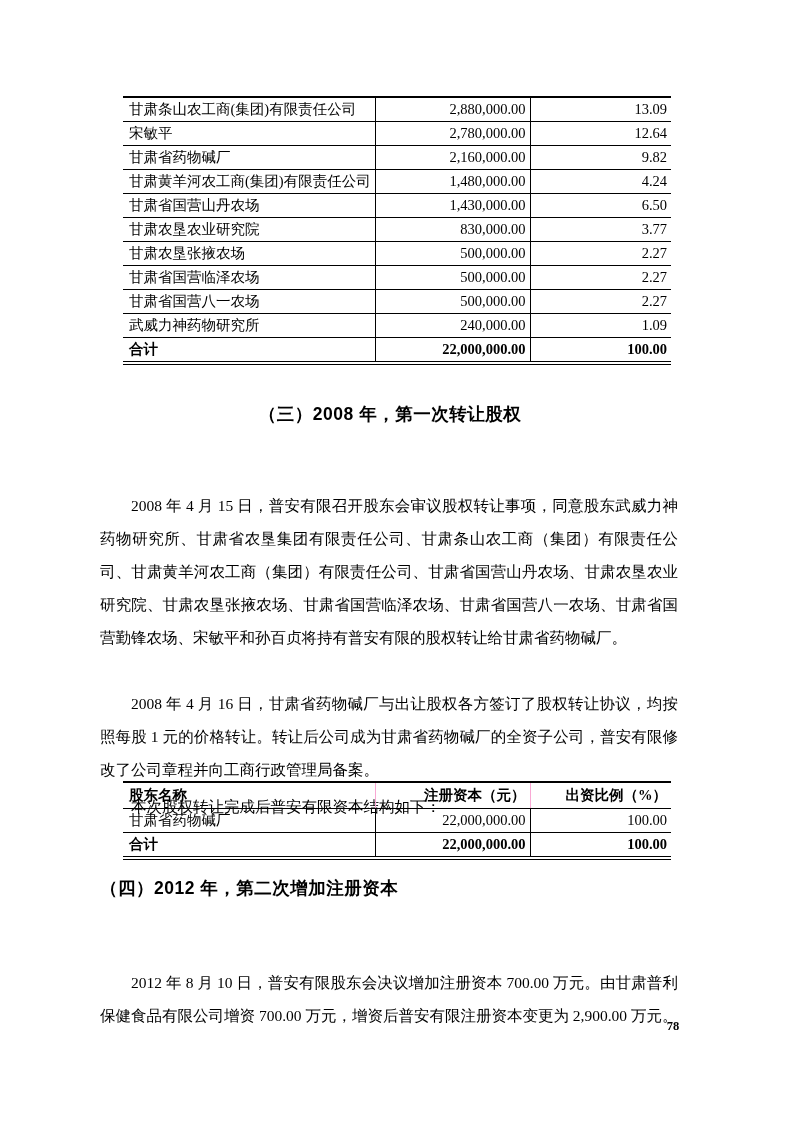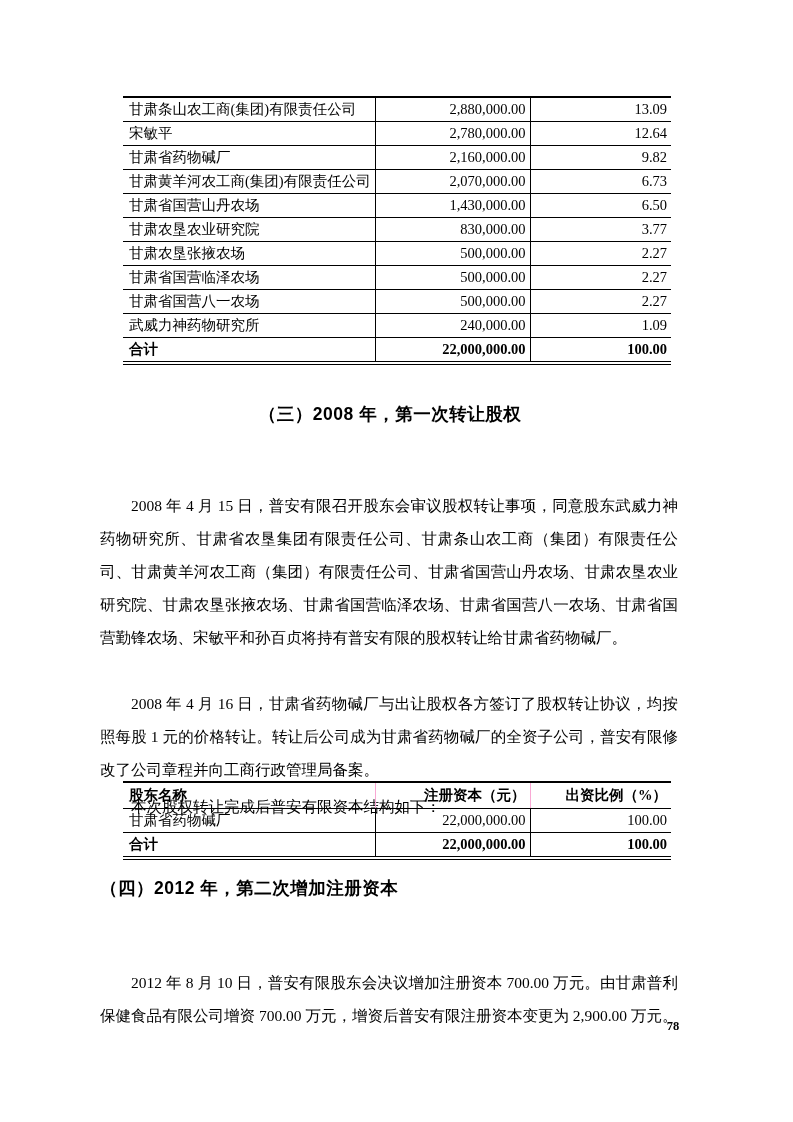--- a/index.html
+++ b/index.html
@@ -106,22 +106,22 @@
     <td class="c2">2,780,000.00</td>
     <td class="c3">12.64</td>
   </tr>
           <tr>
     <td class="c1">甘肃省药物碱厂</td>
     <td class="c2">2,160,000.00</td>
     <td class="c3">9.82</td>
   </tr>
           <tr>
     <td class="c1">甘肃黄羊河农工商(集团)有限责任公司</td>
-    <td class="c2">2,070,000.00</td>
-    <td class="c3">6.73</td>
+    <td class="c2">1,480,000.00</td>
+    <td class="c3">4.24</td>
   </tr>
           <tr>
     <td class="c1">甘肃省国营山丹农场</td>
     <td class="c2">1,430,000.00</td>
     <td class="c3">6.50</td>
   </tr>
           <tr>
     <td class="c1">甘肃农垦农业研究院</td>
     <td class="c2">830,000.00</td>
     <td class="c3">3.77</td>

